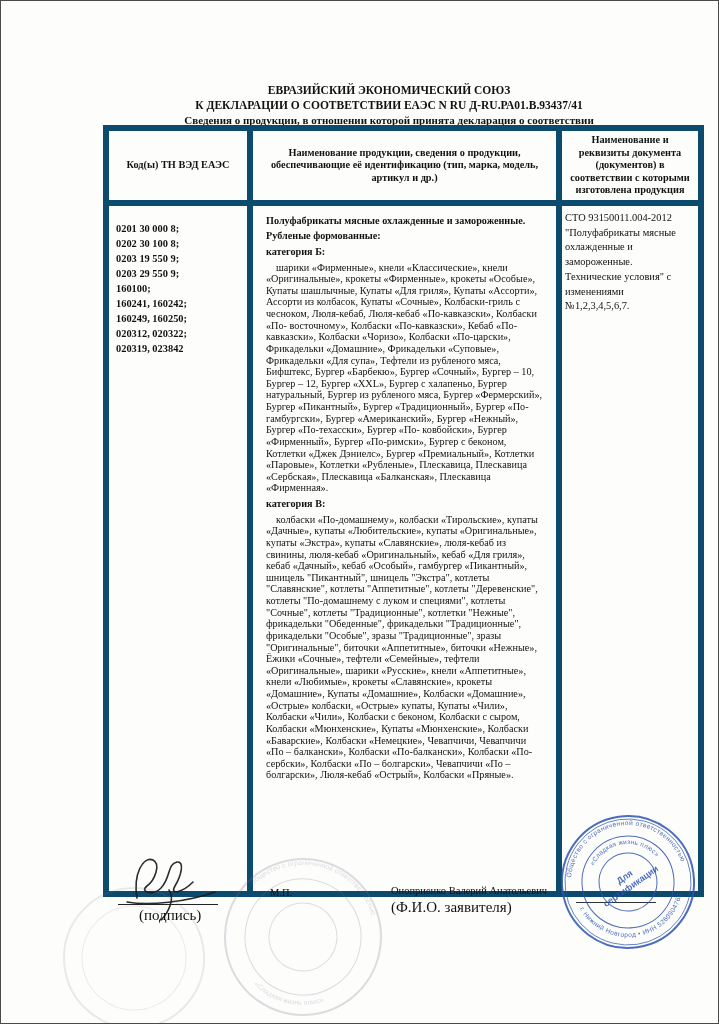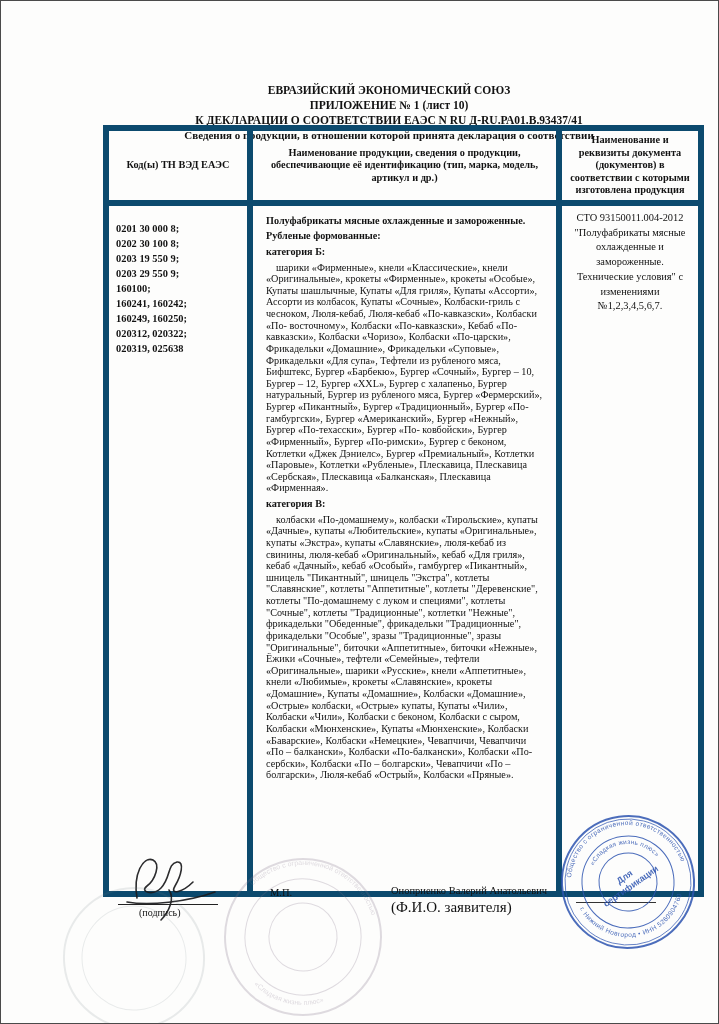--- a/index.html
+++ b/index.html
@@ -10,46 +10,45 @@
   }
   .header{position:absolute;top:82px;left:58px;width:660px;text-align:center;font-weight:bold;}
   .header div{line-height:15px;}
   .h-line1,.h-line2,.h-line3{font-size:11.5px;}
   .h-line4{font-size:11px;}
   table.main{position:absolute;top:124px;left:102px;border-collapse:collapse;table-layout:fixed;}
   table.main th,table.main td{border:6px solid #0c4a6e;}
   table.main th{font-size:10.3px;font-weight:bold;text-align:center;vertical-align:middle;padding:3px 4px;line-height:1.22;height:48px;}
   td.codes{width:128px;font-weight:bold;font-size:10.4px;vertical-align:top;padding:15px 3px 4px 7px;line-height:1.45;margin-top:32px;}
   td.product{width:288px;font-size:10.2px;vertical-align:top;padding:5px 6px 4px 9px;line-height:1.14;height:676px;}
-  td.doc{width:130px;font-size:10.4px;vertical-align:top;text-align:center;padding:5px 3px;line-height:1.42;}
+  td.doc{width:130px;font-size:10.4px;vertical-align:top;text-align:left;padding:5px 3px;line-height:1.42;}
   td.product p{margin:4px;}
   .bold{font-weight:bold;}
   .cat-text{text-indent:10px;}
   
   .sig-line{position:absolute;top:903px;left:117px;width:100px;border-top:1px solid #222;}
-  .sig-label{position:absolute;top:906px;left:138px;font-size:10px;}
+  .sig-label{position:absolute;top:906px;left:138px;font-size:15px;}
   .mp{position:absolute;top:886px;left:269px;font-size:10.5px;}
   .applicant{position:absolute;top:884px;left:390px;width:200px;text-align:left;}
   .applicant .name{font-size:10.5px;}
   .applicant .fio{font-size:15px;margin-top:3px;}
   .sign-line2{position:absolute;top:901px;left:575px;width:80px;border-top:1px solid #333;}
   .signature-svg{position:absolute;top:845px;left:108px;}
   
   .stamp-blue{position:absolute;top:810px;left:556px;transform:rotate(-8deg);}
   .stamp-faint{position:absolute;top:850px;left:216px;opacity:.24;transform:rotate(14deg);}
   .stamp-faint2{position:absolute;top:882px;left:58px;opacity:.14;transform:rotate(-6deg);}
 </style>
 </head>
 <body>
 
 <div class="page">
 
   <div class="header">
     <div class="h-line1">ЕВРАЗИЙСКИЙ ЭКОНОМИЧЕСКИЙ СОЮЗ</div>
-    <div class="h-line2">ПРИЛОЖЕНИЕ № 1 (лист 10)</div>
     <div class="h-line3">К ДЕКЛАРАЦИИ О СООТВЕТСТВИИ ЕАЭС N RU Д-RU.РА01.В.93437/41</div>
     <div class="h-line4">Сведения о продукции, в отношении которой принята декларация о соответствии</div>
   </div>
 
   <table class="main">
     <colgroup>
         <col style="width:130px">
         <col style="width:293px">
         <col style="width:134px">
       </colgroup>
@@ -64,21 +63,21 @@
       <tr>
         <td class="codes">
           <div>0201 30 000 8;</div>
           <div>0202 30 100 8;</div>
           <div>0203 19 550 9;</div>
           <div>0203 29 550 9;</div>
           <div>160100;</div>
           <div>160241, 160242;</div>
           <div>160249, 160250;</div>
           <div>020312, 020322;</div>
-          <div>020319, 025638</div>
+          <div>020319, 023842</div>
         </td>
         <td class="product">
           <p class="bold">Полуфабрикаты мясные охлажденные и замороженные.</p>
           <p class="bold">Рубленые формованные:</p>
           <p class="bold">категория Б:</p>
           <p class="cat-text">шарики «Фирменные», кнели «Классические», кнели «Оригинальные», крокеты «Фирменные», крокеты «Особые», Купаты шашлычные, Купаты «Для гриля», Купаты «Ассорти», Ассорти из колбасок, Купаты «Сочные», Колбаски-гриль с чесноком, Люля-кебаб, Люля-кебаб «По-кавказски», Колбаски «По- восточному», Колбаски «По-кавказски», Кебаб «По-кавказски», Колбаски «Чоризо», Колбаски «По-царски», Фрикадельки «Домашние», Фрикадельки «Суповые», Фрикадельки «Для супа», Тефтели из рубленого мяса, Бифштекс, Бургер «Барбекю», Бургер «Сочный», Бургер – 10, Бургер – 12, Бургер «XXL», Бургер с халапеньо, Бургер натуральный, Бургер из рубленого мяса, Бургер «Фермерский», Бургер «Пикантный», Бургер «Традиционный», Бургер «По-гамбургски», Бургер «Американский», Бургер «Нежный», Бургер «По-техасски», Бургер «По- ковбойски», Бургер «Фирменный», Бургер «По-римски», Бургер с беконом, Котлетки «Джек Дэниелс», Бургер «Премиальный», Котлетки «Паровые», Котлетки «Рубленые», Плескавица, Плескавица «Сербская», Плескавица «Балканская», Плескавица «Фирменная».</p>
           <p class="bold">категория В:</p>
           <p class="cat-text">колбаски «По-домашнему», колбаски «Тирольские», купаты «Дачные», купаты «Любительские», купаты «Оригинальные», купаты «Экстра», купаты «Славянские», люля-кебаб из свинины, люля-кебаб «Оригинальный», кебаб «Для гриля», кебаб «Дачный», кебаб «Особый», гамбургер «Пикантный», шницель "Пикантный", шницель "Экстра", котлеты "Славянские", котлеты "Аппетитные", котлеты "Деревенские", котлеты "По-домашнему с луком и специями", котлеты "Сочные", котлеты "Традиционные", котлетки "Нежные", фрикадельки "Обеденные", фрикадельки "Традиционные", фрикадельки "Особые", зразы "Традиционные", зразы "Оригинальные", биточки «Аппетитные», биточки «Нежные», Ёжики «Сочные», тефтели «Семейные», тефтели «Оригинальные», шарики «Русские», кнели «Аппетитные», кнели «Любимые», крокеты «Славянские», крокеты «Домашние», Купаты «Домашние», Колбаски «Домашние», «Острые» колбаски, «Острые» купаты, Купаты «Чили», Колбаски «Чили», Колбаски с беконом, Колбаски с сыром, Колбаски «Мюнхенские», Купаты «Мюнхенские», Колбаски «Баварские», Колбаски «Немецкие», Чевапчичи, Чевапчичи «По – балкански», Колбаски «По-балкански», Колбаски «По- сербски», Колбаски «По – болгарски», Чевапчичи «По – болгарски», Люля-кебаб «Острый», Колбаски «Пряные».</p>
         </td>
         <td class="doc">

